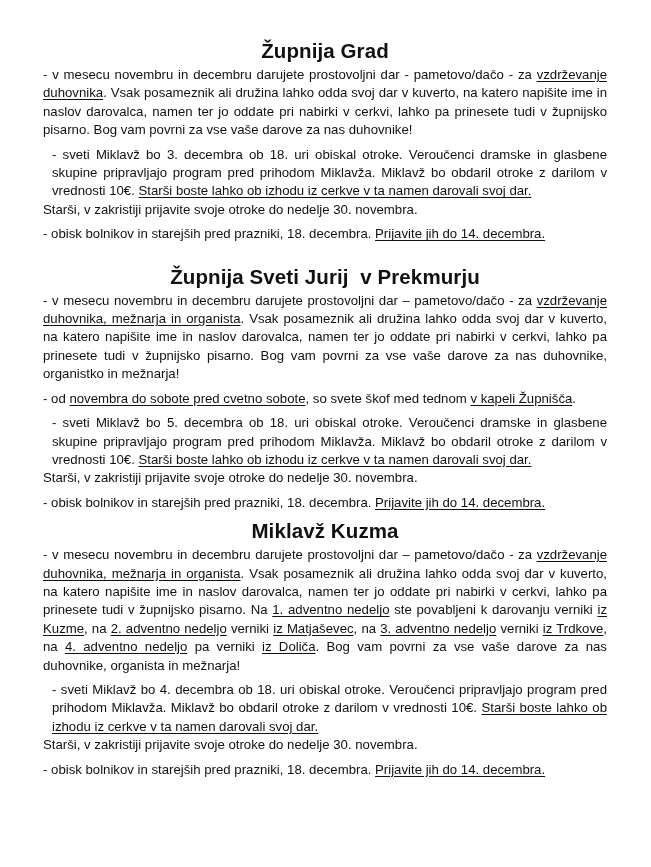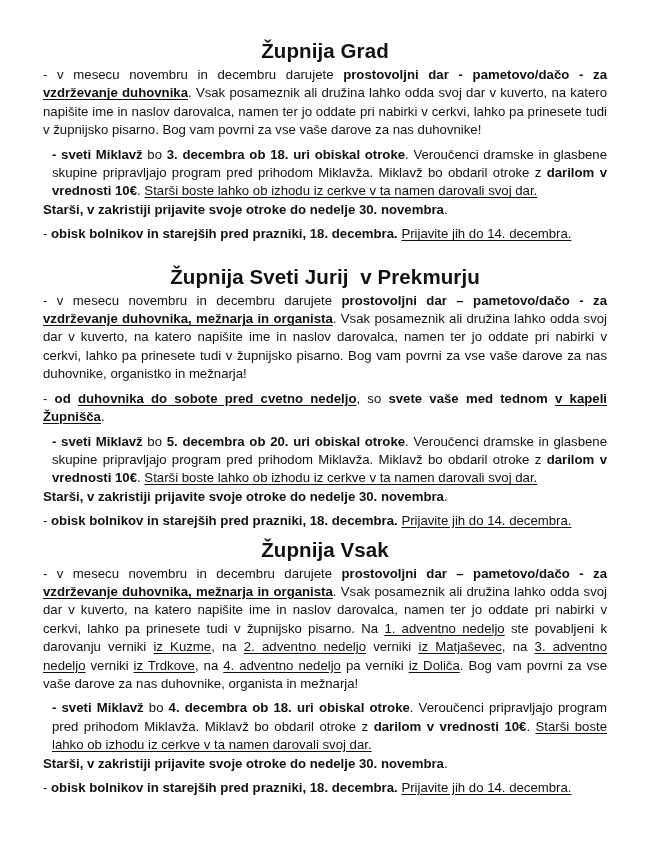--- a/index.html
+++ b/index.html
@@ -23,21 +23,21 @@
       line-height: 26px;
       letter-spacing: 0.1px;
     }
     p {
       margin: 0 0 6px 0;
       font-size: 13.2px;
       line-height: 18.4px;
       text-align: justify;
     }
     p.tight { margin-bottom: 0; margin-left: 9px; }
-    b { font-weight: bold; }
+    b { font-weight: normal; }
     u { text-decoration: underline; text-underline-offset: 2px; }
     .sec-grad { margin-bottom: 0; }
     .sec-jurij h2 { margin-top: 20px; }
     .sec-kuzma h2 { margin-top: 3px; }
   </style>
 </head>
 <body>
 
 <div class="page">
 
@@ -45,27 +45,27 @@
     <h2>Župnija Grad</h2>
     <p><span>- v mesecu novembru in decembru darujete </span><b>prostovoljni dar - pametovo/dačo - za </b><b><u>vzdrževanje duhovnika</u></b><span>. Vsak posameznik ali družina lahko odda svoj dar v kuverto, na katero napišite ime in naslov darovalca, namen ter jo oddate pri nabirki v cerkvi, lahko pa prinesete tudi v župnijsko pisarno. Bog vam povrni za vse vaše darove za nas duhovnike!</span></p>
     <p class="tight"><b>- sveti Miklavž</b><span> bo </span><b>3. decembra ob 18. uri obiskal otroke</b><span>. Veroučenci dramske in glasbene skupine pripravljajo program pred prihodom Miklavža. Miklavž bo obdaril otroke z </span><b>darilom v vrednosti 10€</b><span>. </span><u>Starši boste lahko ob izhodu iz cerkve v ta namen darovali svoj dar.</u></p>
     <p><b>Starši, v zakristiji prijavite svoje otroke do nedelje 30. novembra</b><span>.</span></p>
     <p><span>- </span><b>obisk bolnikov in starejših pred prazniki, 18. decembra.</b><span> </span><u>Prijavite jih do 14. decembra.</u></p>
   </section>
 
   <section class="sec-jurij">
     <h2 style="white-space:pre;">Župnija Sveti Jurij  v Prekmurju</h2>
     <p><span>- v mesecu novembru in decembru darujete </span><b>prostovoljni dar – pametovo/dačo - za </b><b><u>vzdrževanje duhovnika, mežnarja in organista</u></b><span>. Vsak posameznik ali družina lahko odda svoj dar v kuverto, na katero napišite ime in naslov darovalca, namen ter jo oddate pri nabirki v cerkvi, lahko pa prinesete tudi v župnijsko pisarno. Bog vam povrni za vse vaše darove za nas duhovnike, organistko in mežnarja!</span></p>
-    <p><span>- </span><b>od </b><b><u>duhovnika do sobote pred cvetno nedeljo</u></b><span>, so </span><b>svete vaše med tednom </b><b><u>v kapeli Župnišča</u></b><span>.</span></p>
-    <p class="tight"><b>- sveti Miklavž</b><span> bo </span><b>5. decembra ob 20. uri obiskal otroke</b><span>. Veroučenci dramske in glasbene skupine pripravljajo program pred prihodom Miklavža. Miklavž bo obdaril otroke z </span><b>darilom v vrednosti 10€</b><span>. </span><u>Starši boste lahko ob izhodu iz cerkve v ta namen darovali svoj dar.</u></p>
+    <p><span>- </span><b>od </b><b><u>novembra do sobote pred cvetno sobote</u></b><span>, so </span><b>svete škof med tednom </b><b><u>v kapeli Župnišča</u></b><span>.</span></p>
+    <p class="tight"><b>- sveti Miklavž</b><span> bo </span><b>5. decembra ob 18. uri obiskal otroke</b><span>. Veroučenci dramske in glasbene skupine pripravljajo program pred prihodom Miklavža. Miklavž bo obdaril otroke z </span><b>darilom v vrednosti 10€</b><span>. </span><u>Starši boste lahko ob izhodu iz cerkve v ta namen darovali svoj dar.</u></p>
     <p><b>Starši, v zakristiji prijavite svoje otroke do nedelje 30. novembra</b><span>.</span></p>
     <p><span>- </span><b>obisk bolnikov in starejših pred prazniki, 18. decembra.</b><span> </span><u>Prijavite jih do 14. decembra.</u></p>
   </section>
 
   <section class="sec-kuzma">
-    <h2>Župnija Vsak</h2>
+    <h2>Miklavž Kuzma</h2>
     <p><span>- v mesecu novembru in decembru darujete </span><b>prostovoljni dar – pametovo/dačo - za </b><b><u>vzdrževanje duhovnika, mežnarja in organista</u></b><span>. Vsak posameznik ali družina lahko odda svoj dar v kuverto, na katero napišite ime in naslov darovalca, namen ter jo oddate pri nabirki v cerkvi, lahko pa prinesete tudi v župnijsko pisarno. Na </span><u>1. adventno nedeljo</u><span> ste povabljeni k darovanju verniki </span><u>iz Kuzme</u><span>, na </span><u>2. adventno nedeljo</u><span> verniki </span><u>iz Matjaševec</u><span>, na </span><u>3. adventno nedeljo</u><span> verniki </span><u>iz Trdkove</u><span>, na </span><u>4. adventno nedeljo</u><span> pa verniki </span><u>iz Doliča</u><span>. Bog vam povrni za vse vaše darove za nas duhovnike, organista in mežnarja!</span></p>
     <p class="tight"><b>- sveti Miklavž</b><span> bo </span><b>4. decembra ob 18. uri obiskal otroke</b><span>. Veroučenci pripravljajo program pred prihodom Miklavža. Miklavž bo obdaril otroke z </span><b>darilom v vrednosti 10€</b><span>. </span><u>Starši boste lahko ob izhodu iz cerkve v ta namen darovali svoj dar.</u></p>
     <p><b>Starši, v zakristiji prijavite svoje otroke do nedelje 30. novembra</b><span>.</span></p>
     <p><span>- </span><b>obisk bolnikov in starejših pred prazniki, 18. decembra.</b><span> </span><u>Prijavite jih do 14. decembra.</u></p>
   </section>
 
 </div>
 
 </body></html>

